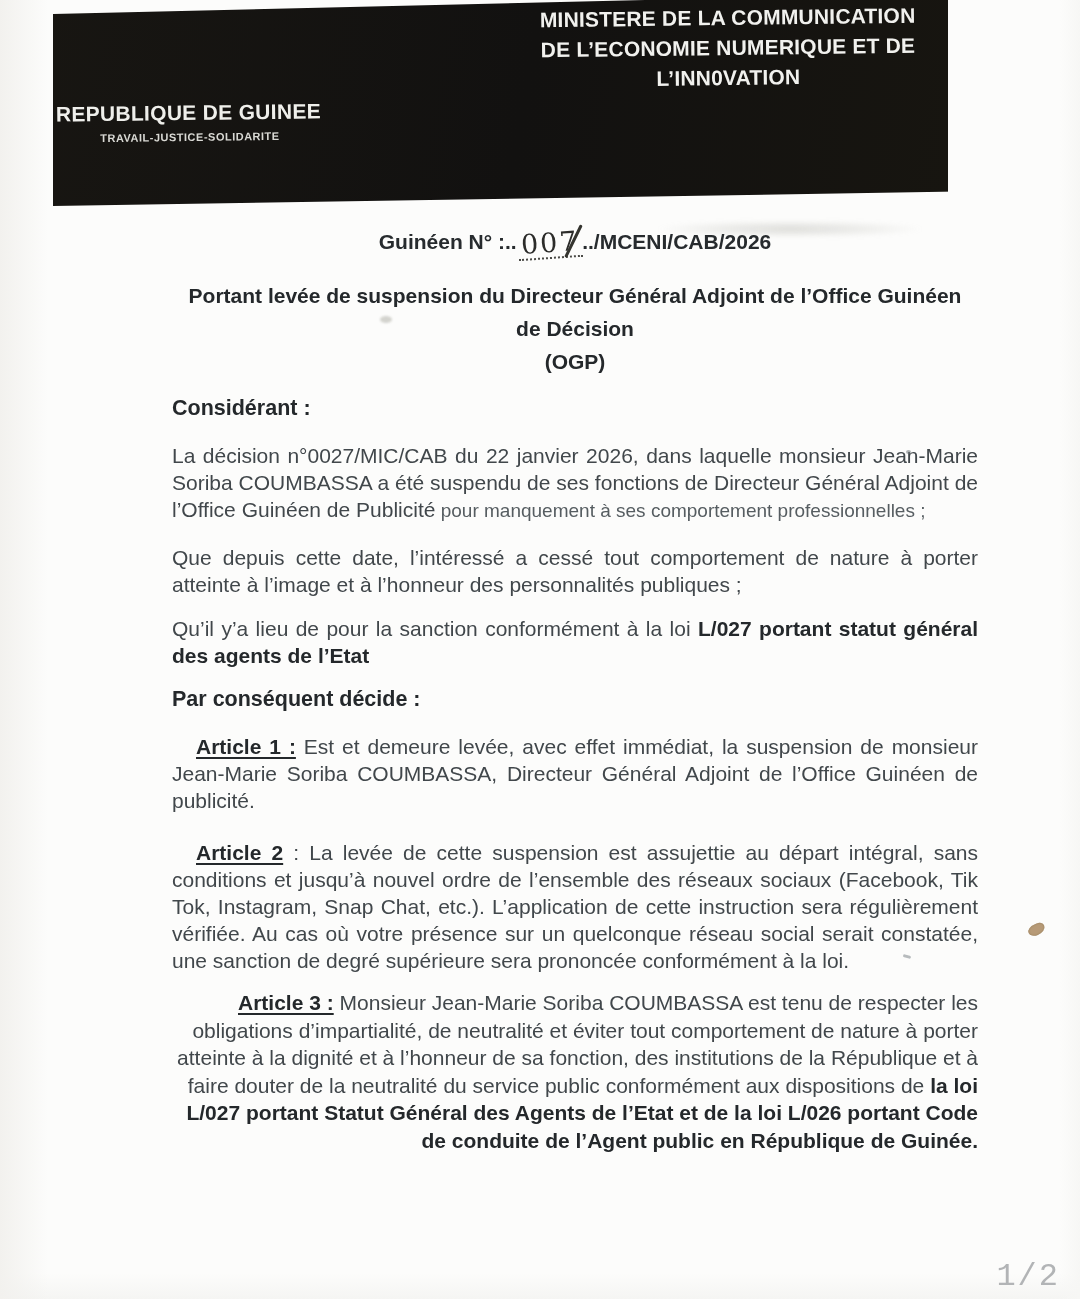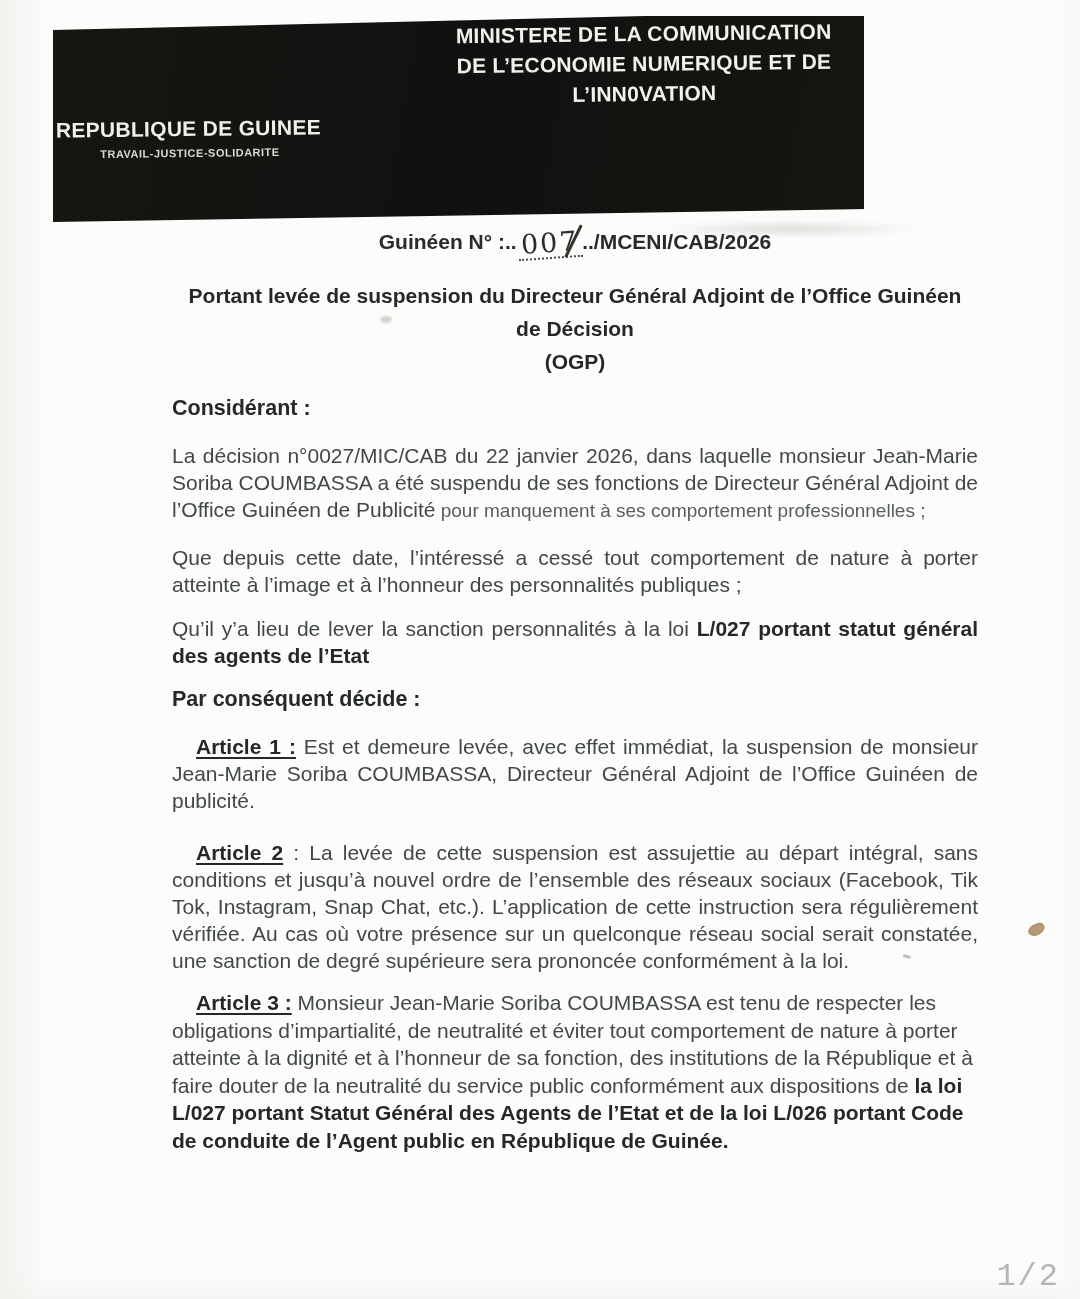--- a/index.html
+++ b/index.html
@@ -12,21 +12,21 @@
       linear-gradient(to right, #f2f1ee 0px, rgba(252,252,251,0) 48px),
       linear-gradient(to left, #f7f7f5 0px, rgba(252,252,251,0) 20px),
       linear-gradient(to top, #f5f5f3 0px, rgba(252,252,251,0) 26px);
     overflow:hidden;
     font-family:"Liberation Sans", sans-serif;
     color:#41474b;
   }
 
   
   .band{
-    position:absolute;left:0;top:16px;width:864px;height:212px;
+    position:absolute;left:0;top:0;width:948px;height:212px;
     background:linear-gradient(100deg,#181612,#121110 55%,#171510);
     clip-path:polygon(53px 14px, 645px 0px, 1080px 0px, 1080px 7px, 1058px 10px, 1056px 190px, 53px 206px);
   }
   .ministry{
     position:absolute;top:3px;right:24px;width:392px;
     text-align:center;font-weight:700;font-size:21px;line-height:30px;
     color:#f1f1ee;letter-spacing:.2px;
     transform:rotate(-0.7deg);
   }
   .republic{
@@ -67,21 +67,21 @@
     background:#34342f;transform:rotate(26deg);border-radius:2px;
   }
   .subject{
     margin-top:23px;text-align:center;font-weight:700;
     font-size:21px;line-height:33px;color:#24282b;
   }
   .heading{
     margin-top:17px;font-weight:700;font-size:21.5px;color:#24282b;
   }
   .para{margin:20px 0 0 0;text-align:justify;}
-  .para.left{text-align:left;}
+  .para.left{text-align:right;}
   .patch{font-size:19px;color:#565d61;}
   .bold-run{font-weight:700;color:#24282b;}
   .art-label{
     font-weight:700;color:#24282b;
     text-decoration:underline;text-decoration-thickness:2px;text-underline-offset:3px;margin-left:24px;
   }
   .mt17{margin-top:17px;}
   .mt25{margin-top:25px;}
   .mt15{margin-top:15px;}
   .lh28{line-height:27.5px;}
@@ -140,21 +140,21 @@
       <div>de Décision</div>
       <div>(OGP)</div>
     </div>
 
     <div class="heading">Considérant :</div>
 
     <p class="para"><span>La décision n°0027/MIC/CAB du 22 janvier 2026, dans laquelle monsieur Jean-Marie Soriba COUMBASSA a été suspendu de ses fonctions de Directeur Général Adjoint de l’Office Guinéen de Publicité</span><span class="patch"> pour manquement à ses comportement professionnelles ;</span></p>
 
     <p class="para">Que depuis cette date, l’intéressé a cessé tout comportement de nature à porter atteinte à l’image et à l’honneur des personnalités publiques ;</p>
 
-    <p class="para mt17"><span>Qu’il y’a lieu de lever la sanction personnalités à la loi </span><span class="bold-run">L/027 portant statut général des agents de l’Etat</span></p>
+    <p class="para mt17"><span>Qu’il y’a lieu de pour la sanction conformément à la loi </span><span class="bold-run">L/027 portant statut général des agents de l’Etat</span></p>
 
     <div class="heading">Par conséquent décide :</div>
 
     <p class="para"><span class="art-label">Article 1 :</span><span> Est et demeure levée, avec effet immédiat, la suspension de monsieur Jean-Marie Soriba COUMBASSA, Directeur Général Adjoint de l’Office Guinéen de publicité.</span></p>
 
     <p class="para mt25"><span class="art-label">Article 2</span><span> : La levée de cette suspension est assujettie au départ intégral, sans conditions et jusqu’à nouvel ordre de l’ensemble des réseaux sociaux (Facebook, Tik Tok, Instagram, Snap Chat, etc.). L’application de cette instruction sera régulièrement vérifiée. Au cas où votre présence sur un quelconque réseau social serait constatée, une sanction de degré supérieure sera prononcée conformément à la loi.</span></p>
 
     <p class="para left mt15 lh28"><span class="art-label">Article 3 :</span><span> Monsieur Jean-Marie Soriba COUMBASSA est tenu de respecter les obligations d’impartialité, de neutralité et éviter tout comportement de nature à porter atteinte à la dignité et à l’honneur de sa fonction, des institutions de la République et à faire douter de la neutralité du service public conformément aux dispositions de </span><span class="bold-run">la loi L/027 portant Statut Général des Agents de l’Etat et de la loi L/026 portant Code de conduite de l’Agent public en République de Guinée.</span></p>
 
   </div>

